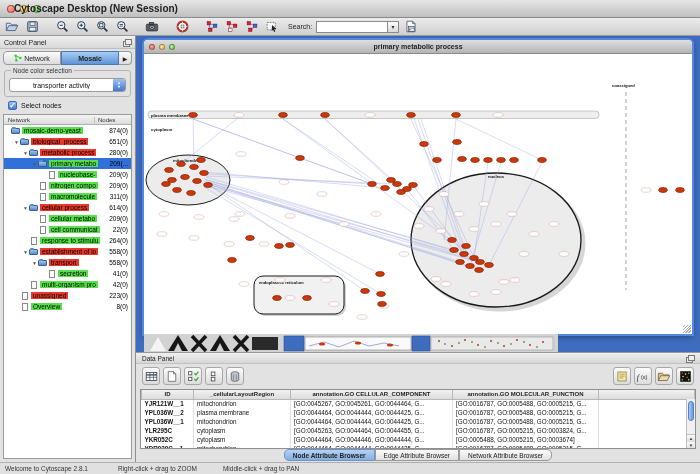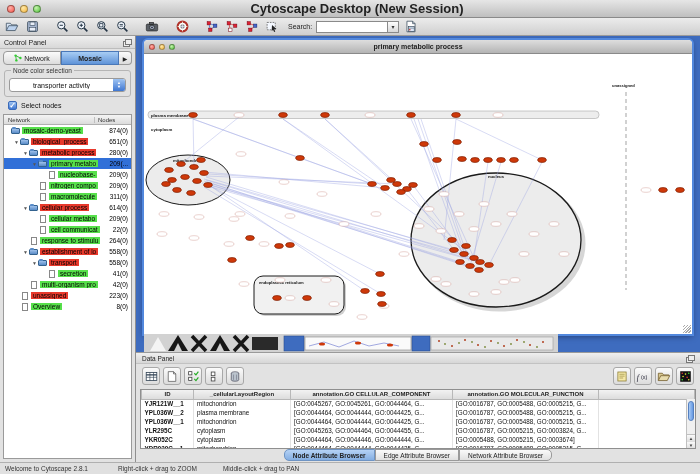--- a/index.html
+++ b/index.html
@@ -9,21 +9,21 @@
 
   
   .titlebar { position:absolute; left:0; top:0; width:700px; height:18px;
     background:linear-gradient(#e6e6e6,#bfbfbf); border-bottom:1px solid #8a8a8a;
     display:flex; align-items:center; }
   .lights { display:flex; gap:5px; margin-left:7px; }
   .light { width:8px; height:8px; border-radius:50%; border:0.5px solid rgba(0,0,0,.35); }
   .l-red{background:radial-gradient(circle at 35% 30%,#ffb0a8,#f5554a);}
   .l-yel{background:radial-gradient(circle at 35% 30%,#ffe9a8,#f5b63e);}
   .l-grn{background:radial-gradient(circle at 35% 30%,#c8f5b0,#52c23a);}
-  .tb-title { position:absolute; left:0; right:0; text-align:center; font-size:13px; font-weight:bold; color:#222;margin-left:14px; }
+  .tb-title { position:absolute; left:0; right:0; text-align:left; font-size:10px; font-weight:bold; color:#222;margin-left:14px; }
 
   
   .toolbar { position:absolute; left:0; top:18px; width:700px; height:18px;
     background:linear-gradient(#ececec,#cfcfcf); border-bottom:1px solid #9a9a9a;
     display:flex; align-items:center; gap:4px; padding:0 4px; }
   .tool { width:16px; height:15px; display:flex; align-items:center; justify-content:center; }
   .tool svg { display:block; }
   .tsep { width:6px; }
   .search-lbl { font-size:7px; color:#222; margin-left:4px; }
   .search-box { display:flex; align-items:center; }

